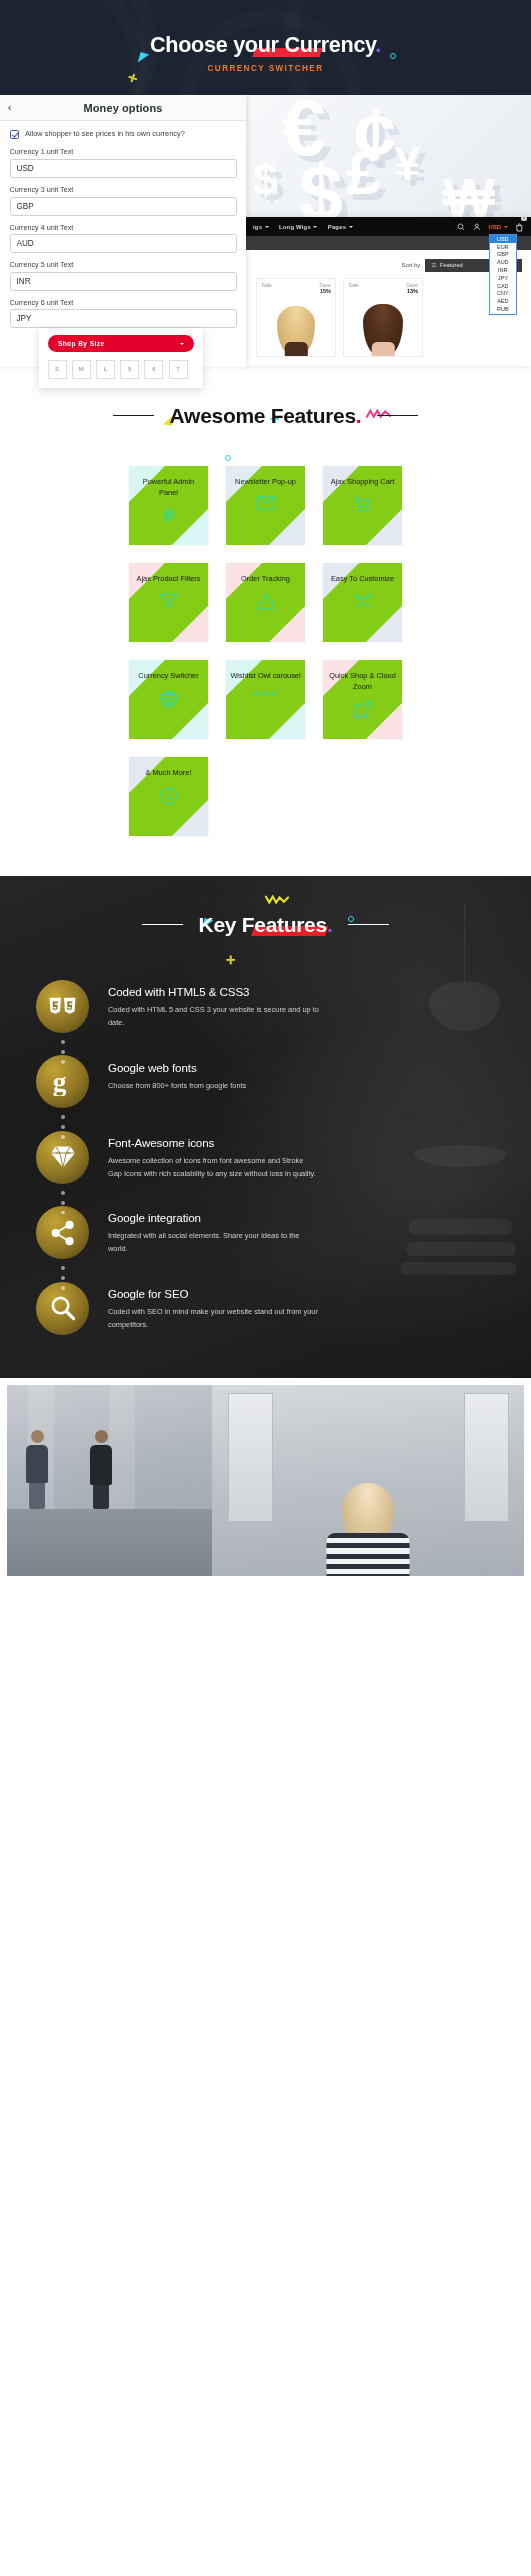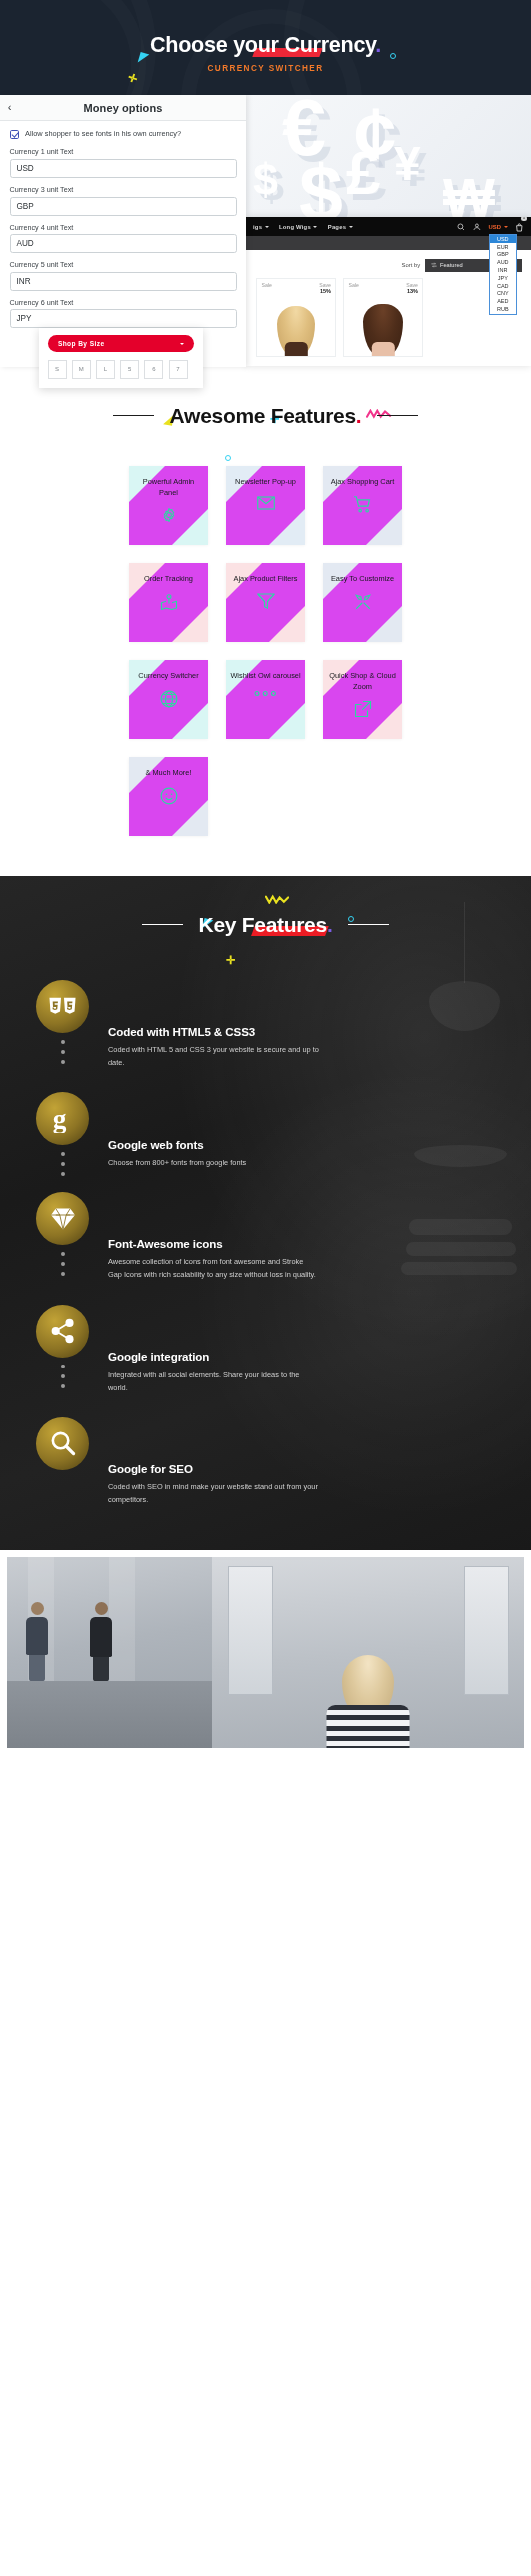--- a/index.html
+++ b/index.html
@@ -257,21 +257,21 @@
     background:#ed1c24; transform:skewX(-20deg); z-index:-1;
   }
   .deco-wrap { position:relative; width:531px; height:0; }
   .zig-pink { position:absolute; }
 
   .feat-grid {
     display:grid; grid-template-columns:repeat(3, 79px);
     gap:18px 18px; justify-content:center; margin-top:40px;
   }
   .feat-card {
-    width:79px; height:79px; position:relative; background:#d946ef;
+    width:79px; height:79px; position:relative; background:#84cc16;
     box-shadow:0 0.9px 3.4px rgba(0,0,0,0.07);
     display:flex; flex-direction:column; 
     justify-content:flex-start; padding-top:11.2px; overflow:hidden;
   }
   .feat-card .corner {
     position:absolute; left:0; top:0; width:0; height:0;
     border-top:36px solid var(--c); border-right:36px solid transparent;
   }
   .feat-card .corner2 {
     position:absolute; right:0; bottom:0; width:0; height:0;
@@ -318,23 +318,22 @@
   .key-dots {
     position:absolute; left:25px; top:60px; display:flex;
     flex-direction:column; gap:6px; z-index:4;
   }
   .key-dots i {
     width:3.9px; height:3.9px; border-radius:50%;
     background:rgba(255,255,255,0.55); display:block;
   }
   .key-txt { padding-top:5.2px; }
   .key-h {
-    color:#ffffff; font-size:11.6px; font-weight:700; letter-spacing:-0.1px;
+    color:#ffffff; font-size:11.6px; font-weight:400; letter-spacing:-0.1px;
     margin-bottom:6px;
-    margin-top:40px;
   }
   .key-p {
     color:#cfcfcf; font-size:7.4px; line-height:1.75; max-width:211px;
   }
   .sec-key .tri-cyan { left:203px; top:43px; }
   .sec-key .circ-o   { left:348px; top:40px; }
   .sec-key .zig-y2   { left:265px; top:18px; }
   .sec-key .plus-y2  { left:226px; top:79px; }
 
   
@@ -507,21 +506,21 @@
     </div>
 
     <div class="admin-panel">
       <div class="admin-head">
         <span class="admin-back">‹</span>
         <span class="admin-title">Money options</span>
       </div>
       <div class="admin-body">
         <div class="chk-row">
           <span class="chk-box"></span>
-          <span class="chk-label">Allow shopper to see fonts in his own currency?</span>
+          <span class="chk-label">Allow shopper to see prices in his own currency?</span>
         </div>
 
         <div class="field-block">
           <div class="field-label">Currency 1 unit Text</div>
           <div class="field-input">USD</div>
         </div>
         <div class="field-block">
           <div class="field-label">Currency 3 unit Text</div>
           <div class="field-input">GBP</div>
         </div>
@@ -611,37 +610,37 @@
               <path d="M1 1h3l3 12h12l2-8H6"></path>
               <circle cx="9" cy="19" r="1.6"></circle>
               <circle cx="18" cy="19" r="1.6"></circle>
             </svg>
         </span>
       </div>
 
       <div class="feat-card" style="--c:#fbe2e4;">
         <span class="corner"></span>
         <span class="corner2"></span>
+        <span class="feat-title">Ajax Product Filters</span>
+        <span class="feat-icon">
+          <svg width="18" height="17" viewBox="0 0 24 22">
+              <path d="M1 1h22l-9 10v9l-4-2v-7z" stroke-linejoin="round"></path>
+            </svg>
+        </span>
+      </div>
+
+      <div class="feat-card" style="--c:#fbe2e4;">
+        <span class="corner"></span>
+        <span class="corner2"></span>
         <span class="feat-title">Order Tracking</span>
         <span class="feat-icon">
           <svg width="18" height="18" viewBox="0 0 24 24">
               <circle cx="12" cy="5" r="2.6"></circle>
               <path d="M12 8v6"></path>
               <path d="M8 11L2 13v9l6-2 8 2 6-2v-9l-6 2" stroke-linejoin="round"></path>
-            </svg>
-        </span>
-      </div>
-
-      <div class="feat-card" style="--c:#fbe2e4;">
-        <span class="corner"></span>
-        <span class="corner2"></span>
-        <span class="feat-title">Ajax Product Filters</span>
-        <span class="feat-icon">
-          <svg width="18" height="17" viewBox="0 0 24 22">
-              <path d="M1 1h22l-9 10v9l-4-2v-7z" stroke-linejoin="round"></path>
             </svg>
         </span>
       </div>
 
       <div class="feat-card" style="--c:#e3e9f2;">
         <span class="corner"></span>
         <span class="corner2"></span>
         <span class="feat-title">Easy To Customize</span>
         <span class="feat-icon">
           <svg width="18" height="18" viewBox="0 0 24 24">

